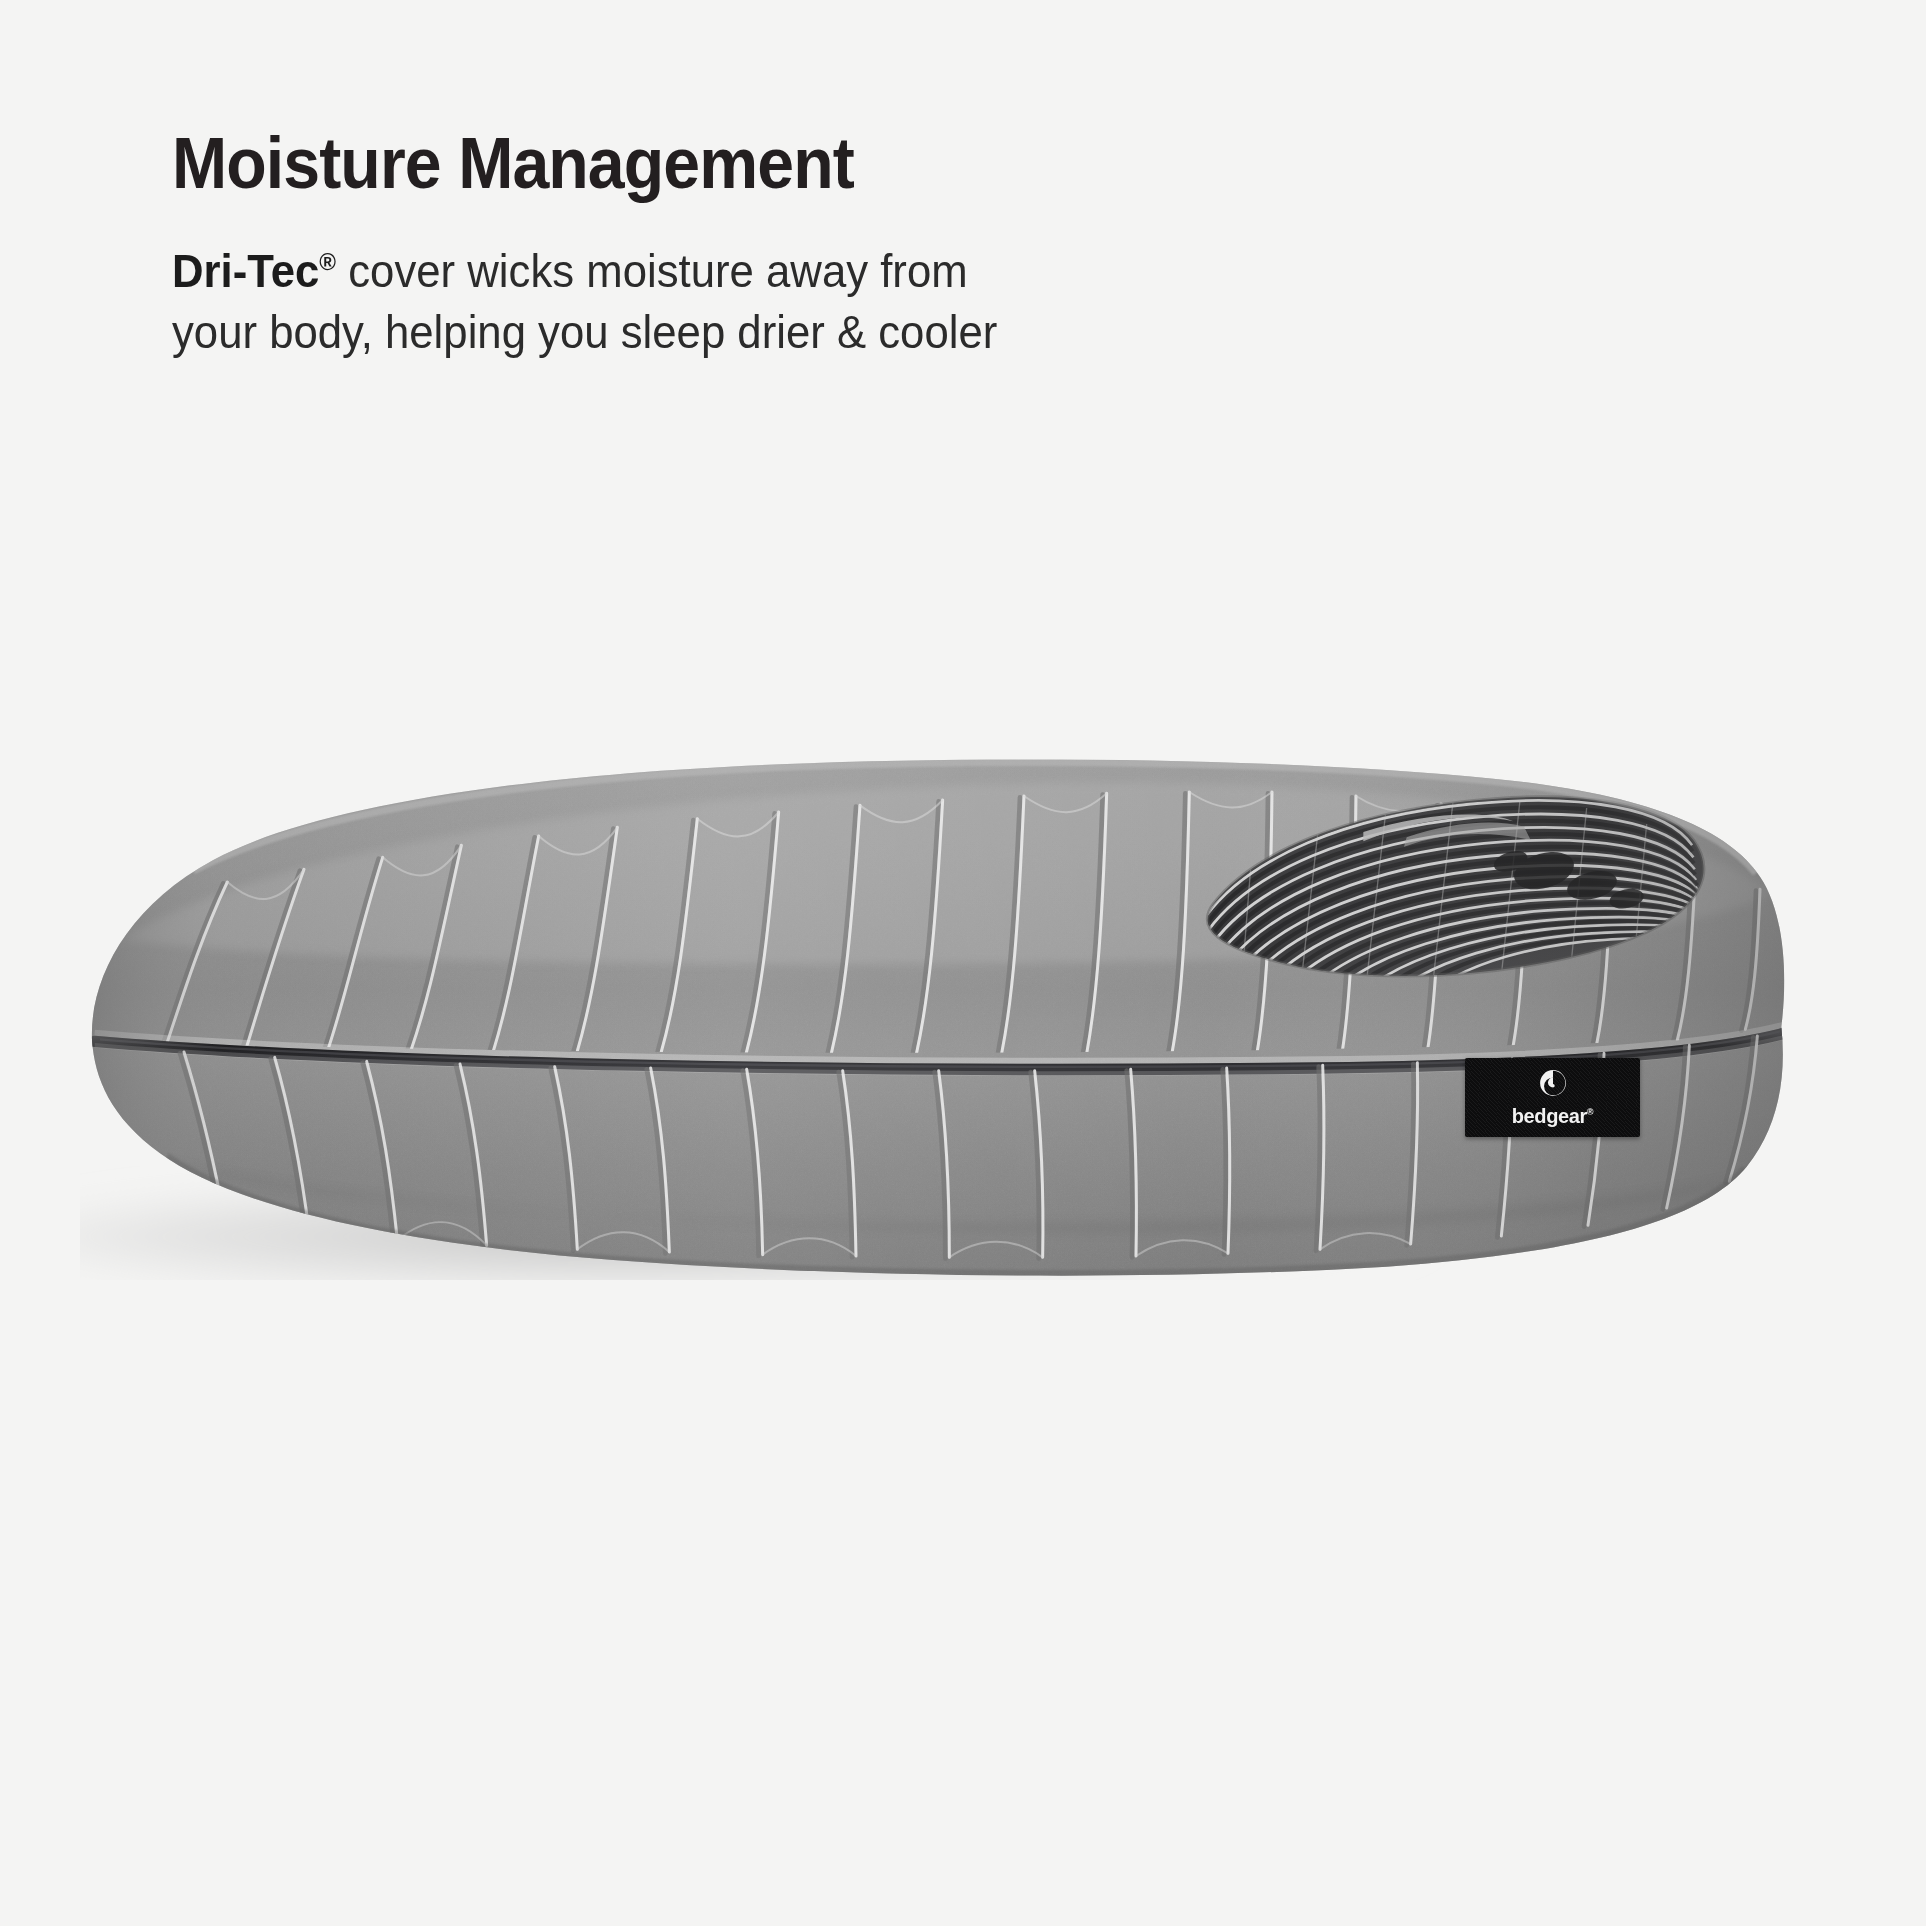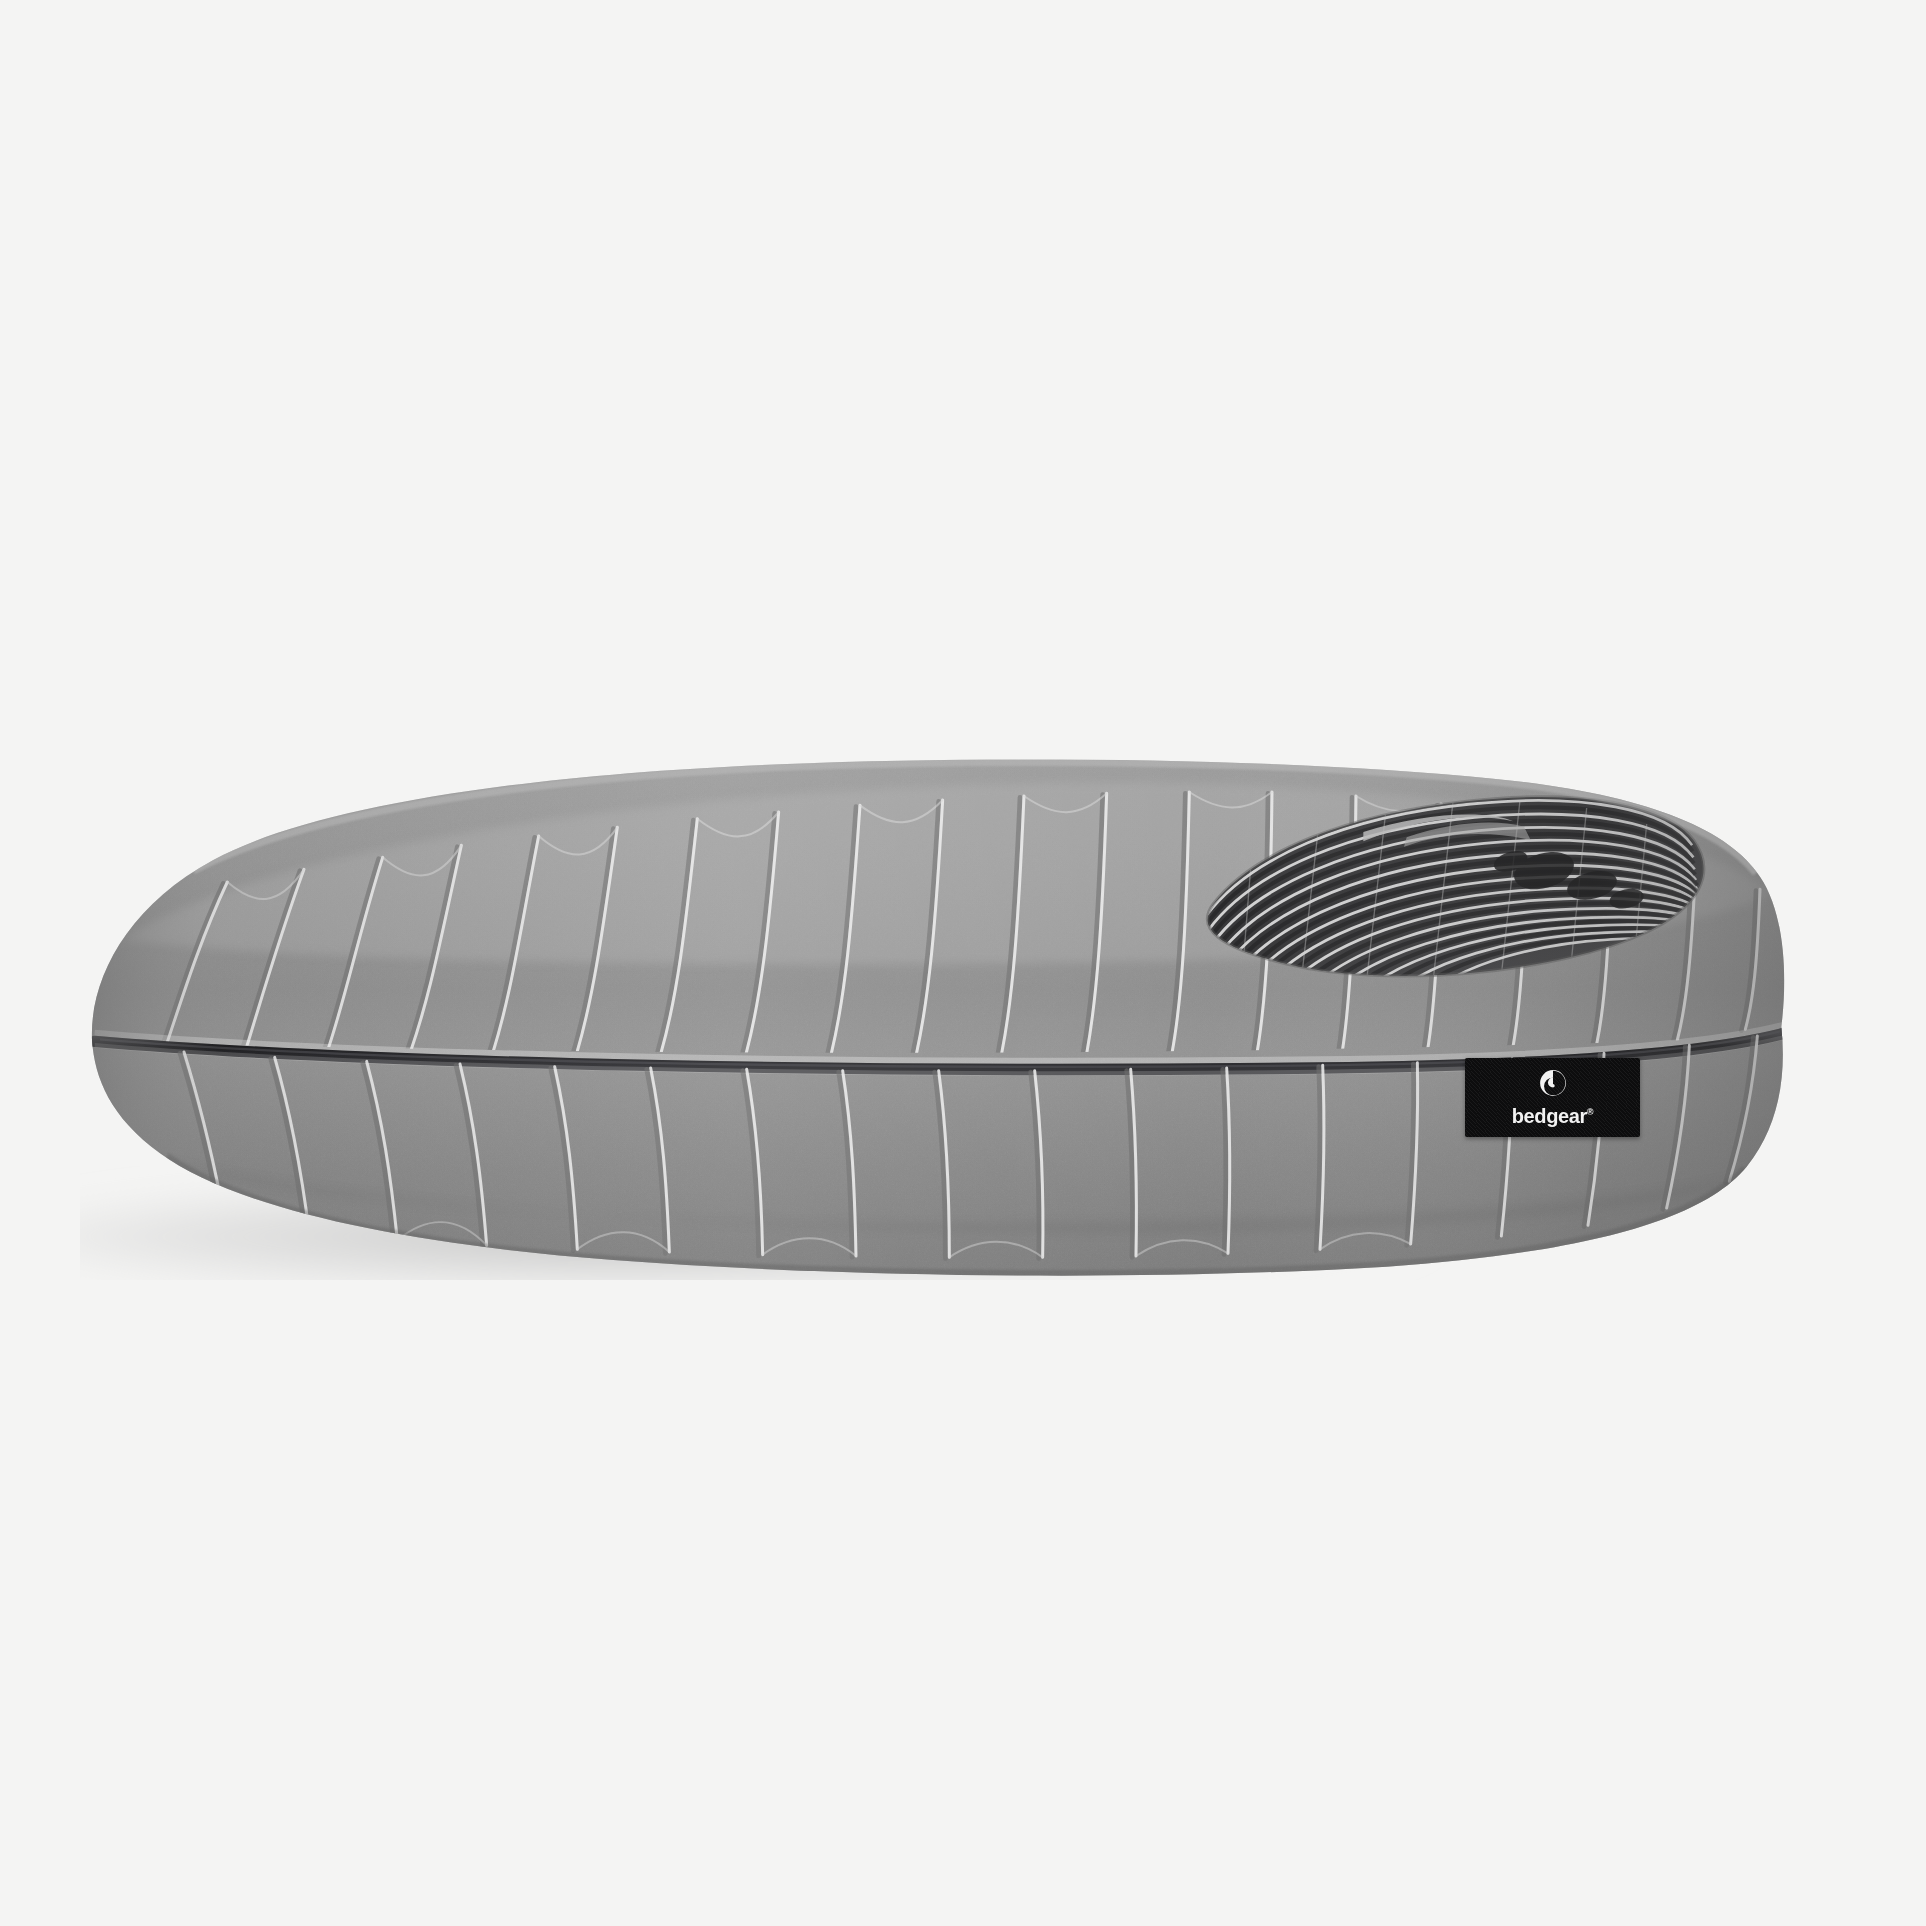--- a/index.html
+++ b/index.html
@@ -99,20 +99,26 @@
     position: relative;
     z-index: 2;
   }
   #tag-word sup { font-size: 0.46em; vertical-align: super; }
 </style>
 </head>
 <body>
 
 <div id="stage">
 
+  <div class="txt-block" id="top-copy">
+    <div class="headline">Moisture Management</div>
+    <div class="gap-head"></div>
+    <div class="subcopy"><span class="lead"><span>Dri-Tec</span><sup>®</sup></span><span> cover wicks moisture away from</span></div>
+    <div class="subcopy">your body, helping you sleep drier &amp; cooler</div>
+  </div>
 
   <div id="pillow-wrap">
     <svg id="pillow-svg" viewBox="0 0 2580 810" preserveAspectRatio="none">
       <defs>
 
         <linearGradient id="bodyShade" x1="0" y1="0" x2="0" y2="1">
           <stop offset="0" stop-color="#9a9a9a"></stop>
           <stop offset="0.22" stop-color="#949494"></stop>
           <stop offset="0.46" stop-color="#8a8a8a"></stop>
           <stop offset="0.58" stop-color="#8f8f8f"></stop>

